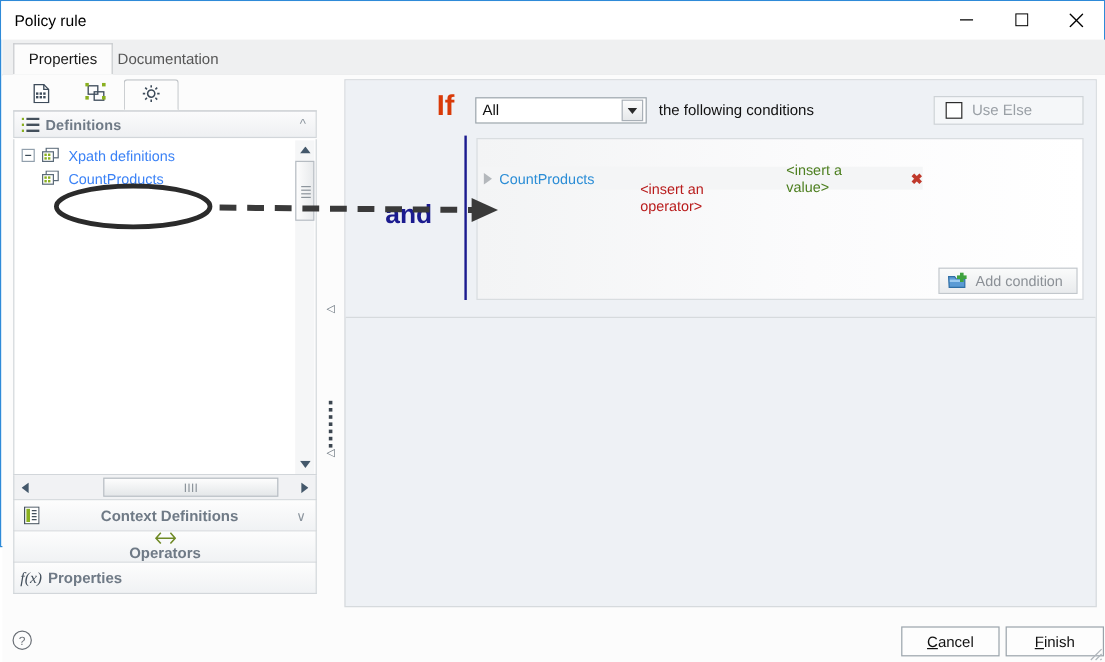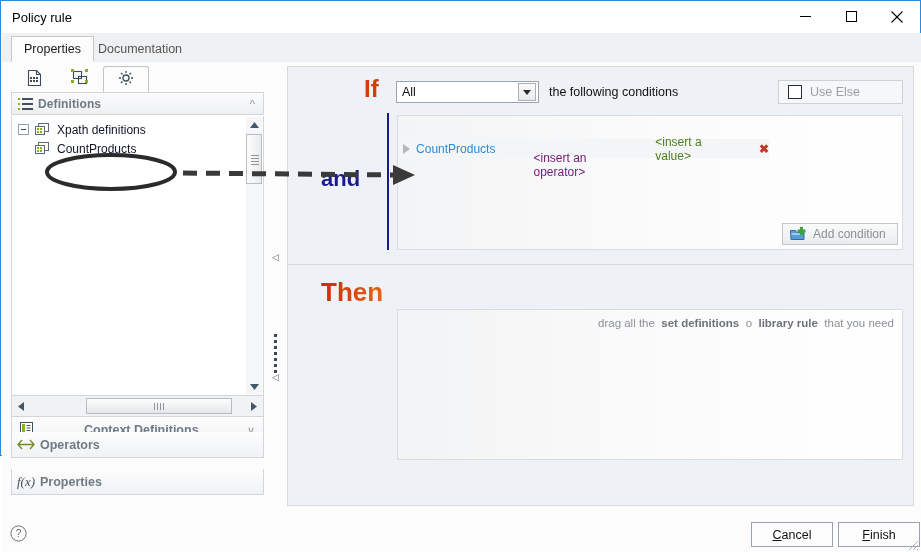--- a/index.html
+++ b/index.html
@@ -77,21 +77,21 @@
     background:#ffffff;border:1px solid #d2d6da;border-top:none;overflow:hidden;
   }
   .tree{position:absolute;left:0;top:4px;width:215px;}
   .tnode{position:relative;height:19px;display:flex;align-items:center;}
   .texp{
     width:11px;height:11px;box-sizing:border-box;border:1px solid #92a0ad;background:#fff;
     margin-left:6px;margin-right:5px;position:relative;flex:none;
   }
   .texp:before{content:"";position:absolute;left:2px;top:4px;width:5px;height:1px;background:#3b4a57;}
   .texp.plus:after{content:"";position:absolute;left:4px;top:2px;width:1px;height:5px;background:#3b4a57;}
-  .tlabel{font-size:12px;color:#0f172a;padding:0 2px;}
+  .tlabel{font-size:12px;color:#3b82f6;padding:0 2px;}
   .tlabel.sel{background:#3399ff;color:#fff;outline:1px dotted #1a1a1a;}
   .ticon{width:17px;height:15px;margin-right:4px;flex:none;display:flex;align-items:center;justify-content:center;}
   .vscroll{
     position:absolute;right:1px;top:1px;width:16px;height:278px;background:#f5f6f7;
   }
   .vs-btn{width:16px;height:16px;display:flex;align-items:center;justify-content:center;}
   .vs-thumb{
     position:absolute;left:0;top:17px;width:16px;height:50px;box-sizing:border-box;
     background:linear-gradient(90deg,#fdfdfd,#e8eaec);border:1px solid #b6bcc2;
   }
@@ -172,21 +172,21 @@
     border:1px solid #d9dde0;
   }
   .hintline{position:absolute;right:8px;top:7px;font-size:11.5px;color:#8c9197;white-space:nowrap;}
   .hintline b{color:#6e7378;font-weight:bold;}
   .condrow{
     position:absolute;left:1px;top:23px;width:370px;height:19px;
     background:#f4f5f6;display:flex;align-items:center;
   }
   .cr-arrow{width:17px;display:flex;align-items:center;justify-content:center;}
   .cr-field{font-size:12px;color:#2b8dd6;margin-left:2px;}
-  .cr-op{font-size:12px;color:#701a75;margin-left:38px;margin-top:33px;}
+  .cr-op{font-size:12px;color:#b91c1c;margin-left:38px;margin-top:33px;}
   .cr-val{font-size:12px;color:#4d7f1f;margin-left:26px;}
   .cr-del{margin-left:28px;font-size:12px;color:#c0392b;font-weight:bold;}
   .addcond{
     position:absolute;right:4px;bottom:4px;width:116px;height:22px;box-sizing:border-box;
     background:linear-gradient(#fafbfb,#e9ebed);border:1px solid #c2c7cc;
     display:flex;align-items:center;
   }
   .addcond .lab{font-size:12px;color:#8b9096;margin-left:6px;}
   .thenpanel{
     position:absolute;left:0;top:198px;width:625px;height:240px;box-sizing:border-box;
@@ -412,21 +412,21 @@
                 <line x1="6.5" y1="6" x2="10.5" y2="6"></line>
                 <line x1="6.5" y1="8.5" x2="10.5" y2="8.5"></line>
                 <line x1="6.5" y1="11" x2="10.5" y2="11"></line>
               </g>
           </svg>
         </div>
         <div class="lab">Context Definitions</div>
         <div class="acc-chev" style="top:7px;">∨</div>
       </div>
 
-      <div class="acc-row" style="top:366px;">
+      <div class="acc-row" style="top:377px;flex-direction:column;">
         <div class="ic">
           <svg width="18" height="11" viewBox="0 0 18 11">
             <path d="M5 1L1 5.5 5 10M13 1l4 4.5L13 10M2 5.5h14" fill="none" stroke="#6f8a26" stroke-width="1.3"></path>
           </svg>
         </div>
         <div class="lab">Operators</div>
       </div>
 
       <div class="acc-row" style="top:403px;">
         <div class="ic">
@@ -499,32 +499,20 @@
                     <rect x="10" y="0" width="3" height="8"></rect>
                     <rect x="7.5" y="2.5" width="8" height="3"></rect>
                   </g>
               </svg>
             </span>
             <span class="lab">Add condition</span>
           </div>
         </div>
       </div>
 
-      <div class="thenpanel">
-        <div class="kw-then">Then</div>
-        <div class="thenbox">
-          <div class="hintline">
-            <span>drag all the</span>
-            &nbsp;<b>set definitions</b>&nbsp;
-            <span>o</span>&nbsp;
-            <b>library rule</b>&nbsp;
-            <span>that you need</span>
-          </div>
-        </div>
-      </div>
 
     </div>
   </div>
 
   <div class="footer">
     <div class="helpbtn">
       <svg width="17" height="17" viewBox="0 0 17 17">
         <circle cx="8.5" cy="8.5" r="7.6" fill="none" stroke="#6b7077" stroke-width="1"></circle>
         <text x="8.5" y="12.3" font-family="Liberation Sans, sans-serif" font-size="10" fill="#6b7077" text-anchor="middle">?</text>
       </svg>

